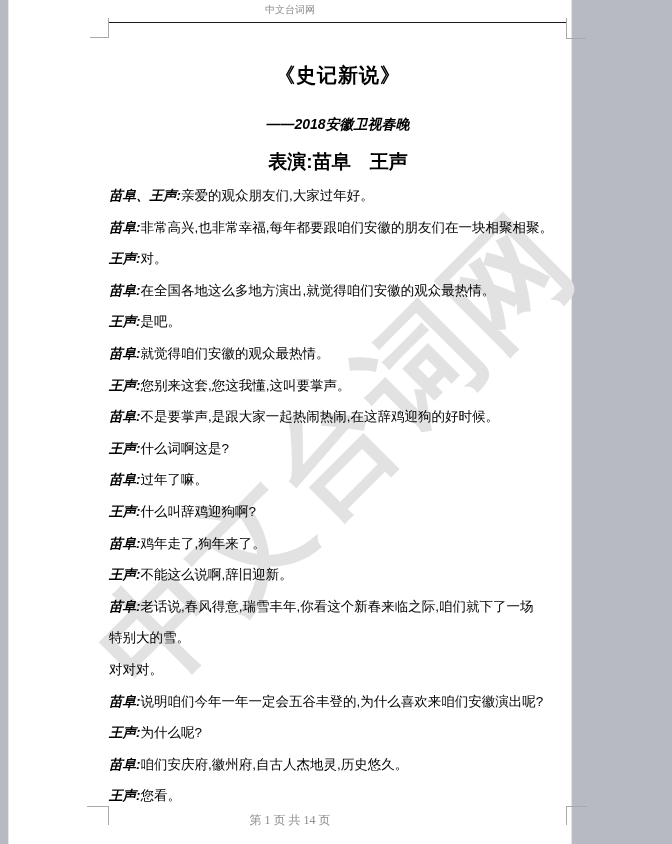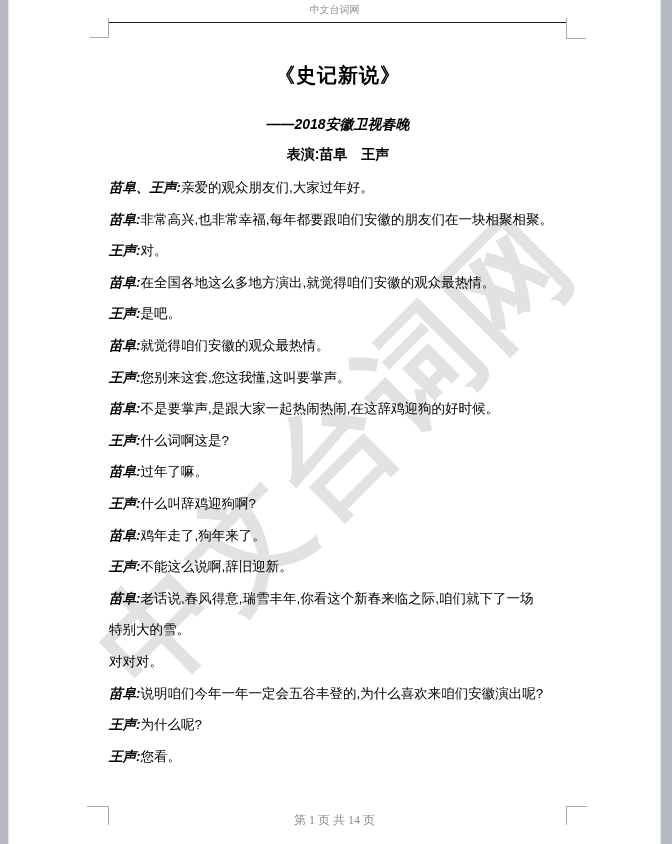--- a/index.html
+++ b/index.html
@@ -13,21 +13,21 @@
   }
   *{box-sizing:border-box;}
   html,body{margin:0;padding:0;}
   body{
     width:672px;height:844px;position:relative;overflow:hidden;
     background:var(--canvas-background);
     font-family:"Liberation Sans","DejaVu Sans",sans-serif;
     color:var(--body-text);
   }
   .doc-page{
-    position:absolute;left:8px;top:0;width:653px;height:844px;
+    position:absolute;left:8px;top:0;width:564px;height:844px;
     background:var(--page-background);
     border-left:1px solid #e3e3e8;border-right:1px solid #e3e3e8;
   }
   .page-header{
     position:absolute;top:2px;left:0;width:100%;text-align:center;
     font-size:10px;line-height:16px;color:var(--header-footer-text);
     z-index:3;
   }
   .header-rule{
     position:absolute;left:100px;top:22px;width:457px;height:0;
@@ -50,21 +50,21 @@
   }
   .content{position:absolute;left:100px;top:38px;width:458px;z-index:2;}
   .doc-title{
     margin:20px 0 0;text-align:center;font-size:20px;line-height:34px;
     font-weight:bold;letter-spacing:1px;
   }
   .doc-subtitle{
     margin-top:23px;text-align:center;font-size:14px;line-height:18px;font-weight:bold;font-style:italic;
   }
   .doc-performers{
-    margin-top:12px;text-align:center;font-size:14px;line-height:18px;font-weight:bold;
+    margin-top:20px;text-align:center;font-size:19px;line-height:18px;font-weight:bold;
   }
   .dialogue{margin-top:9px;}
   .dialogue p{
     margin:0;font-size:13.5px;line-height:31.6px;white-space:nowrap;
   }
   .dialogue .speaker{font-weight:bold;font-style:italic;}
   .page-footer{
     position:absolute;top:813px;left:0;width:100%;text-align:center;
     font-size:12px;line-height:14px;color:var(--header-footer-text);z-index:3;font-family:Liberation Serif, serif;
   }
@@ -103,20 +103,21 @@
         <p><span class="speaker">王声:</span><span>什么词啊这是?</span></p>
         <p><span class="speaker">苗阜:</span><span>过年了嘛。</span></p>
         <p><span class="speaker">王声:</span><span>什么叫辞鸡迎狗啊?</span></p>
         <p><span class="speaker">苗阜:</span><span>鸡年走了,狗年来了。</span></p>
         <p><span class="speaker">王声:</span><span>不能这么说啊,辞旧迎新。</span></p>
         <p><span class="speaker">苗阜:</span><span>老话说,春风得意,瑞雪丰年,你看这个新春来临之际,咱们就下了一场</span></p>
         <p><span>特别大的雪。</span></p>
         <p><span>对对对。</span></p>
         <p><span class="speaker">苗阜:</span><span>说明咱们今年一年一定会五谷丰登的,为什么喜欢来咱们安徽演出呢?</span></p>
         <p><span class="speaker">王声:</span><span>为什么呢?</span></p>
+        <p><span class="speaker">苗阜:</span><span>咱们安庆府,徽州府,自古人杰地灵,历史悠久。</span></p>
         <p><span class="speaker">王声:</span><span>您看。</span></p>
       </div>
   </div>
 
   <div class="page-footer">
     <span>第 1 页 共 14 页</span>
   </div>
 
 </div>
 

